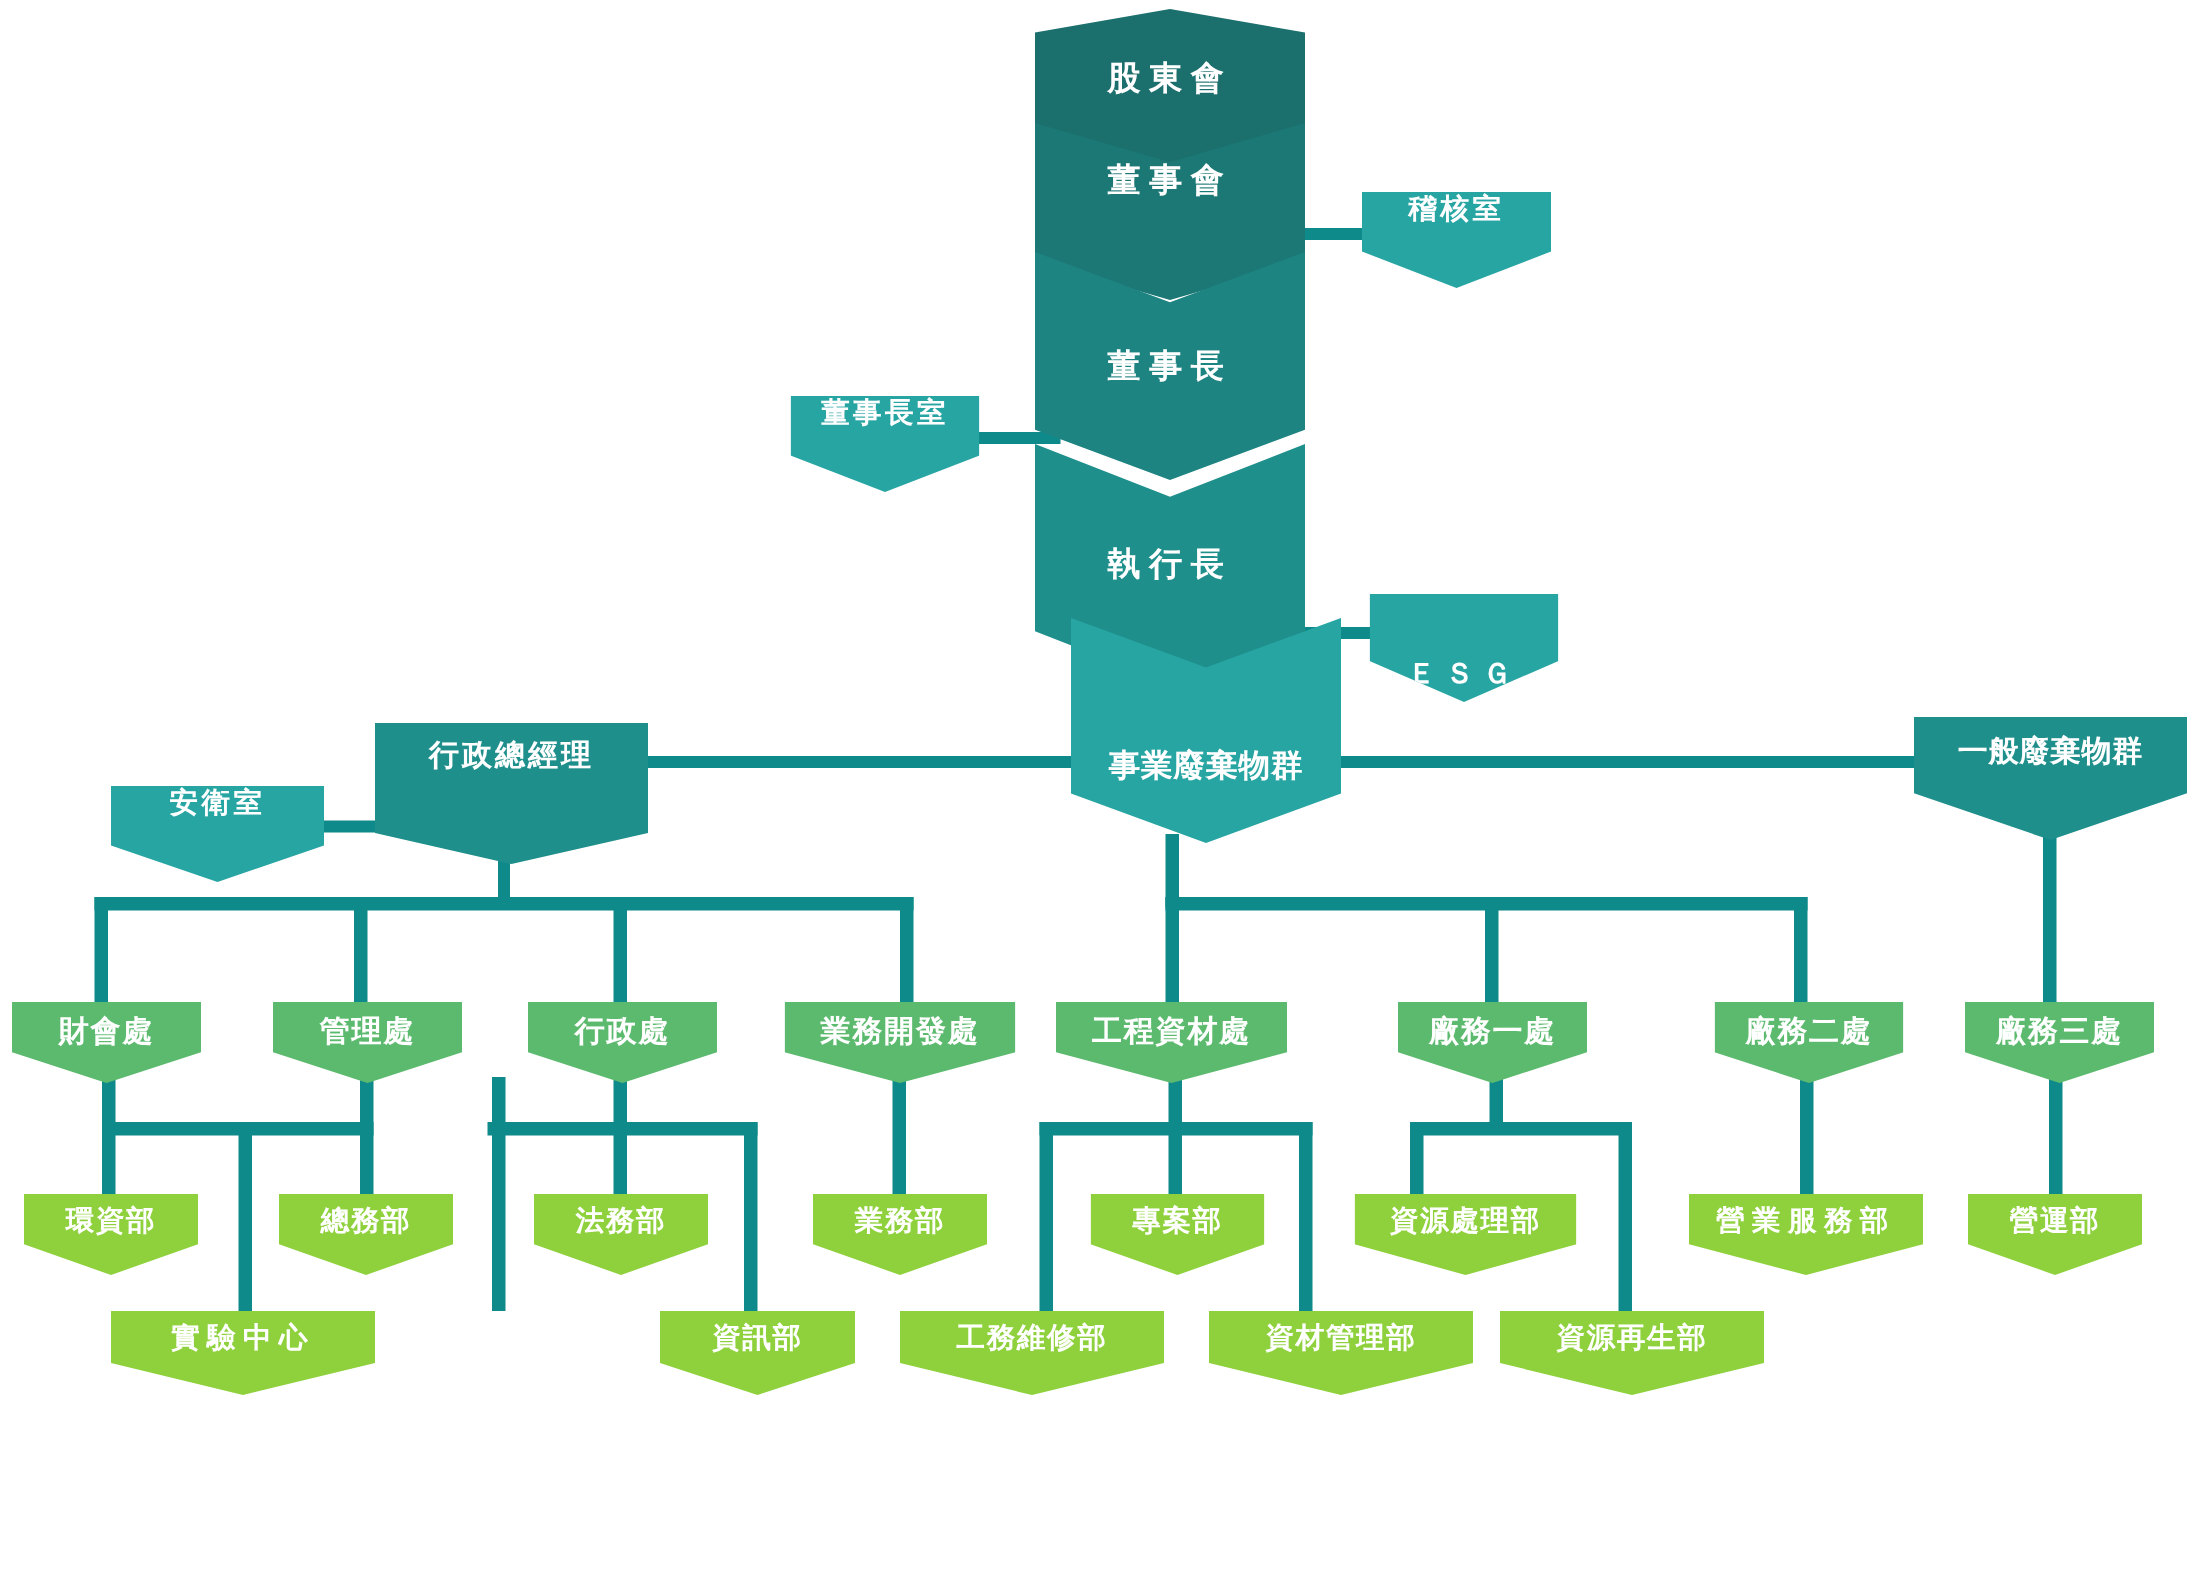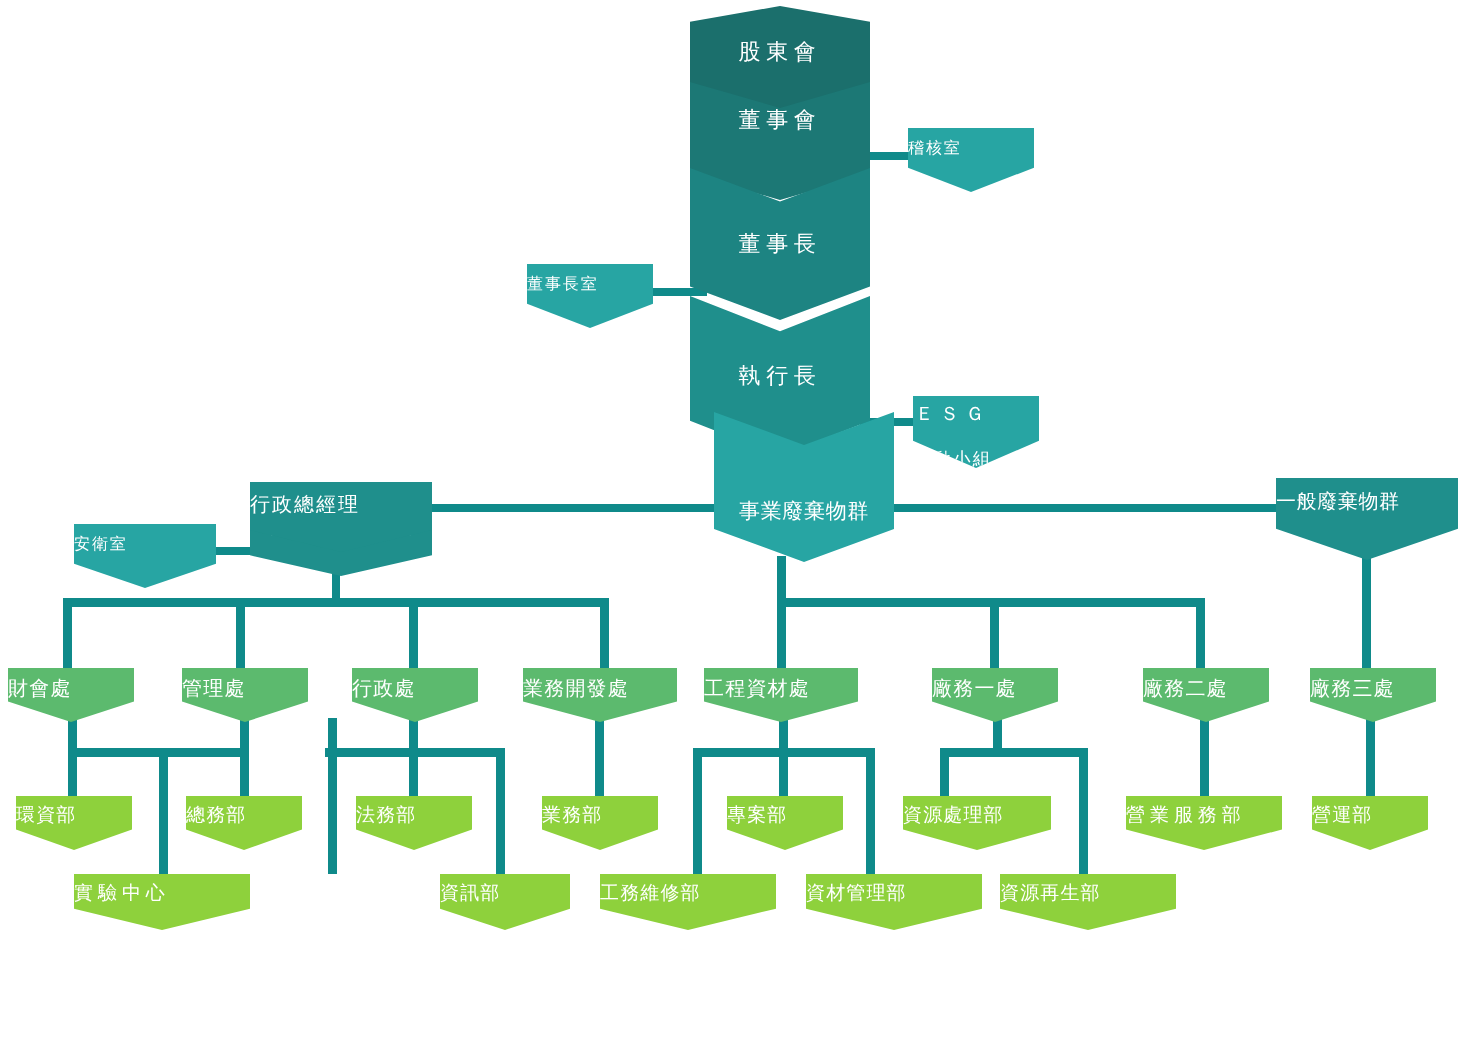--- a/index.html
+++ b/index.html
@@ -11,26 +11,27 @@
     overflow:hidden;
   }
   #stage{position:relative;width:1461px;height:1050px;}
 
   
   .ln{position:absolute;background:#0f8a8a;}
 
   
   .node{
     position:absolute;
-    display:flex;align-items:flex-start;justify-content:flex-start;
+    display:flex;align-items:flex-start;justify-content:center;
     color:#ffffff;
     text-align:center;
     line-height:1.15;
     letter-spacing:.06em;
     box-sizing:border-box;
+    font-weight:bold;
   }
   .node .lbl{position:relative;z-index:3;pointer-events:none;}
 
   
   .pennant{
     -webkit-clip-path:polygon(0 0,100% 0,100% 62%,50% 100%,0 62%);
     clip-path:polygon(0 0,100% 0,100% 62%,50% 100%,0 62%);
   }
 
   
@@ -49,26 +50,26 @@
     z-index:5;
     text-align:center;
     color:#fff;
     font-size:22px;
     letter-spacing:.14em;
   }
 
   
   .sat{
     background:#27a5a3;
-    font-size:16px;
+    font-size:19px;
     letter-spacing:.12em;
-    padding-top:11px;
+    padding-top:1px;
   }
   .sat.two-line{padding-top:6px;line-height:1.25;font-size:18px;}
-  .sat .esg1{display:block;letter-spacing:.32em;font-size:19px;}
+  .sat .esg1{display:block;letter-spacing:.32em;font-size:19px;margin-top:36px;}
   .sat .esg2{display:block;letter-spacing:.10em;font-size:18px;margin-top:22px;}
 
   
   .div2{
     background:#5cba6e;
     font-size:20px;
     letter-spacing:.06em;
     padding-top:9px;
   }
   

